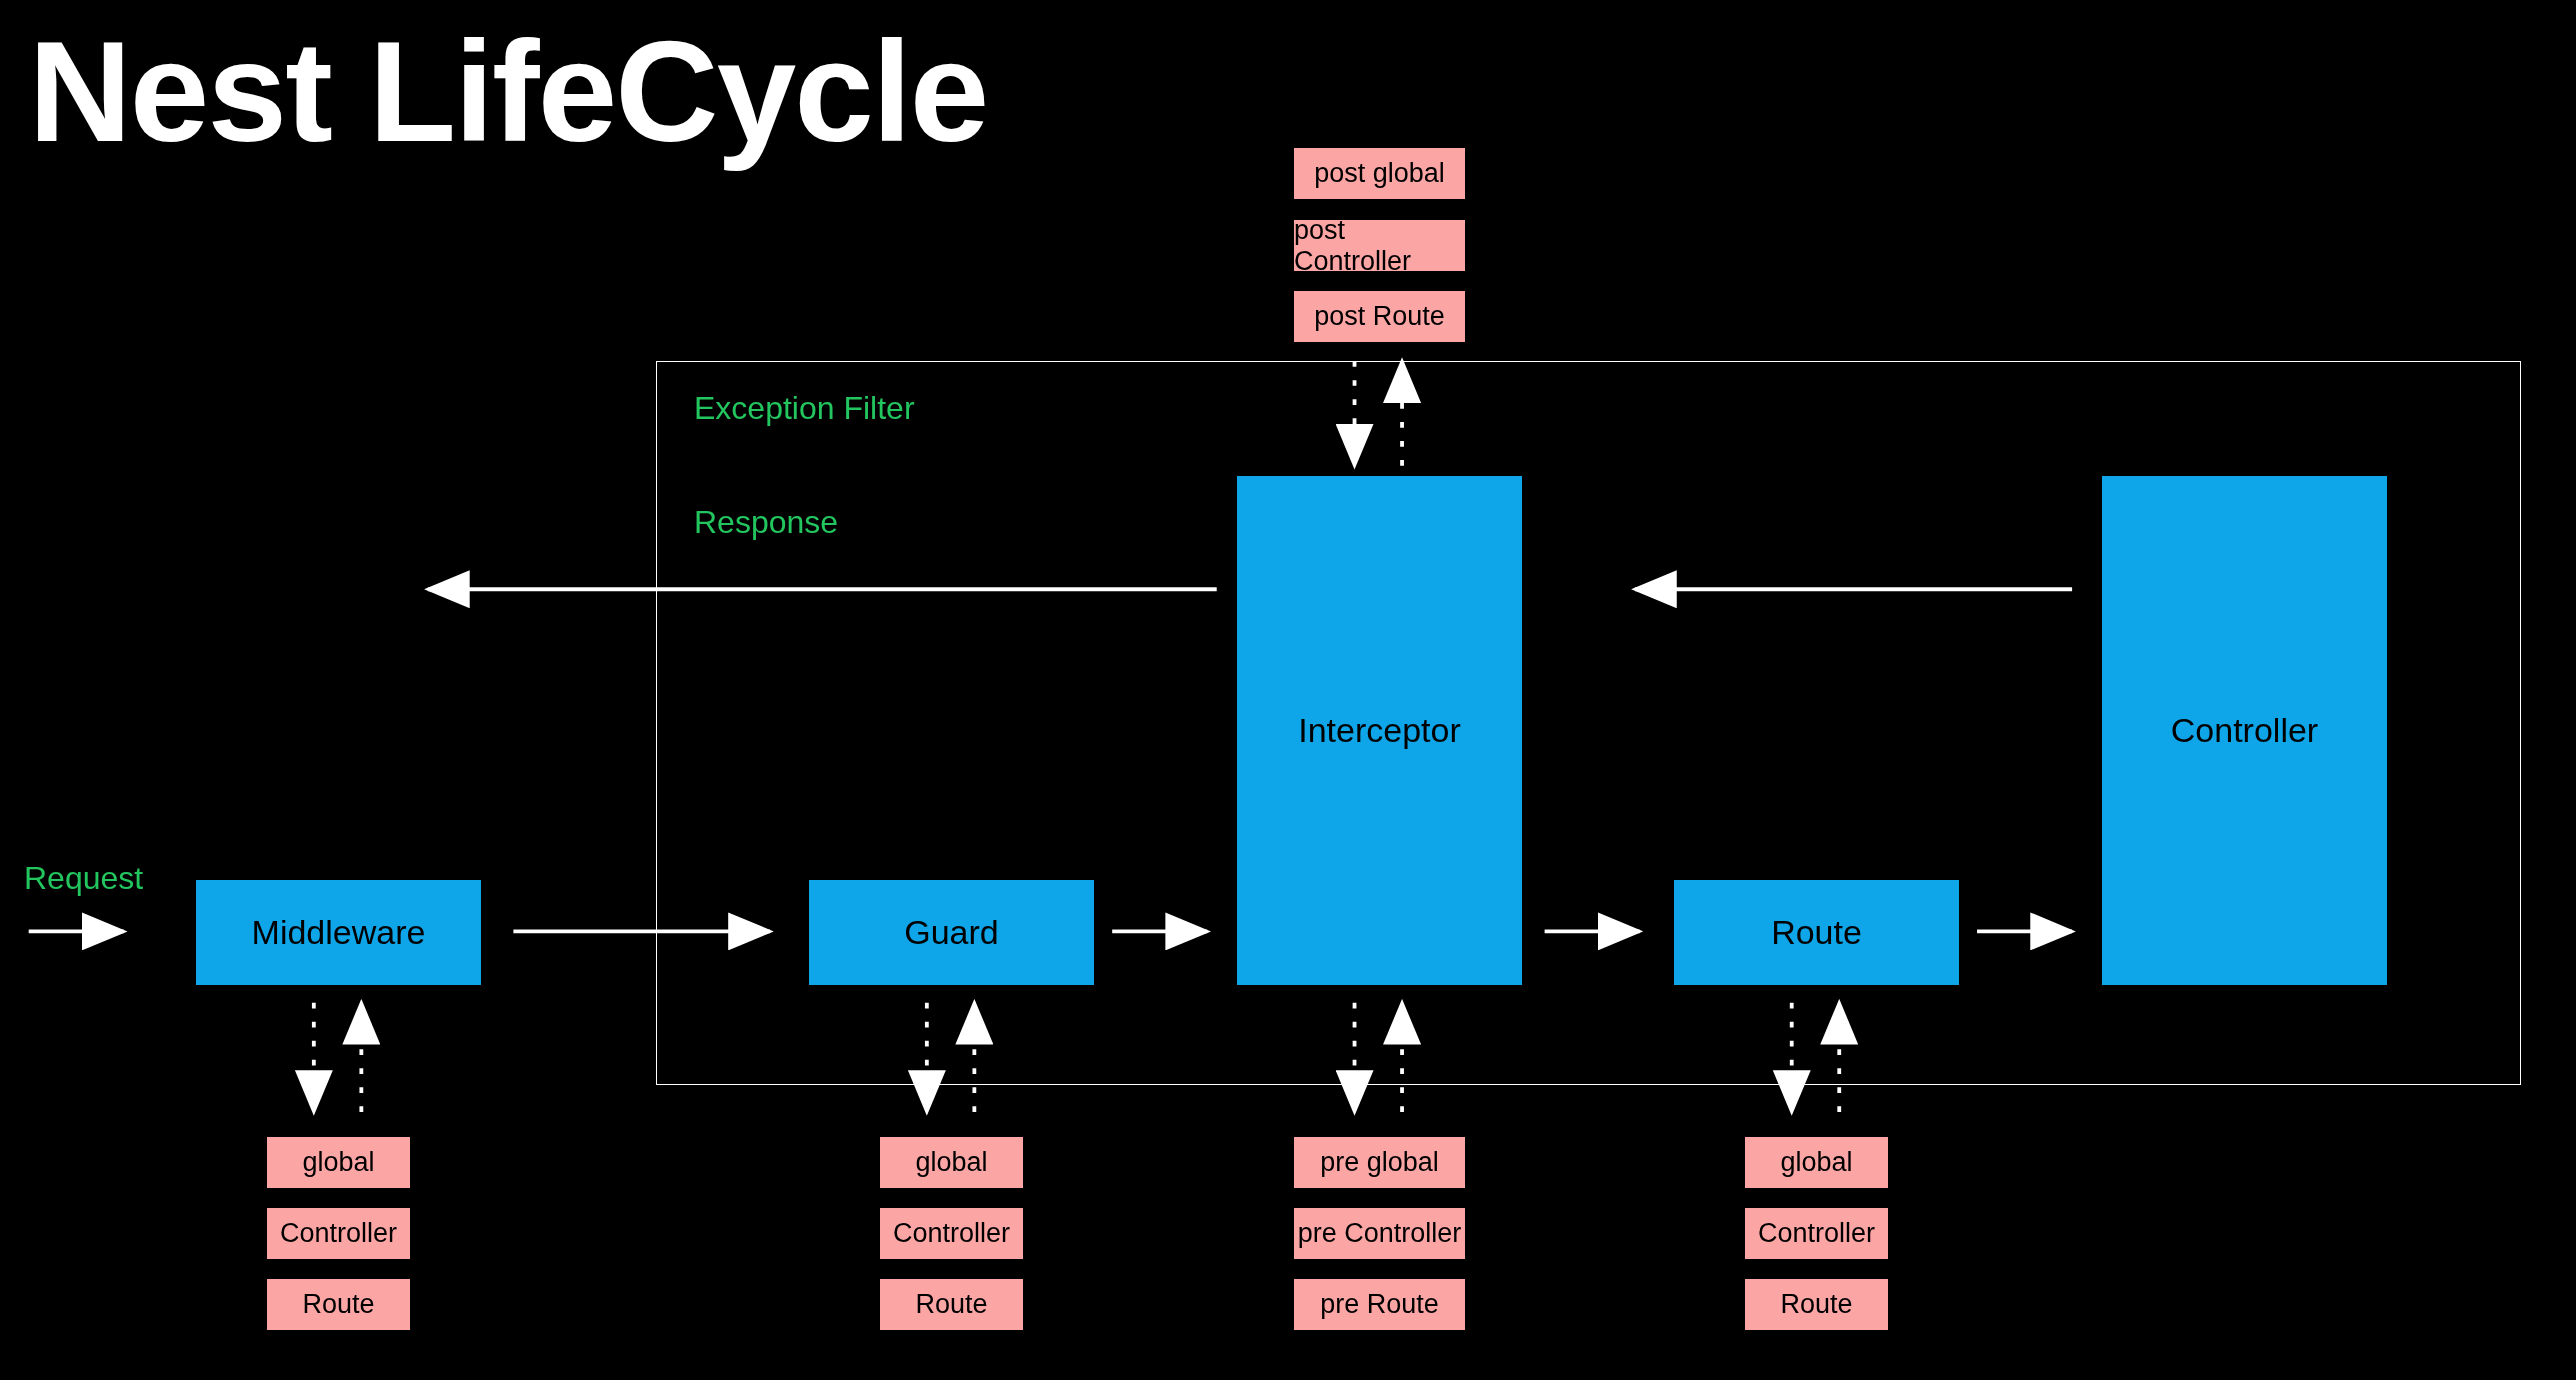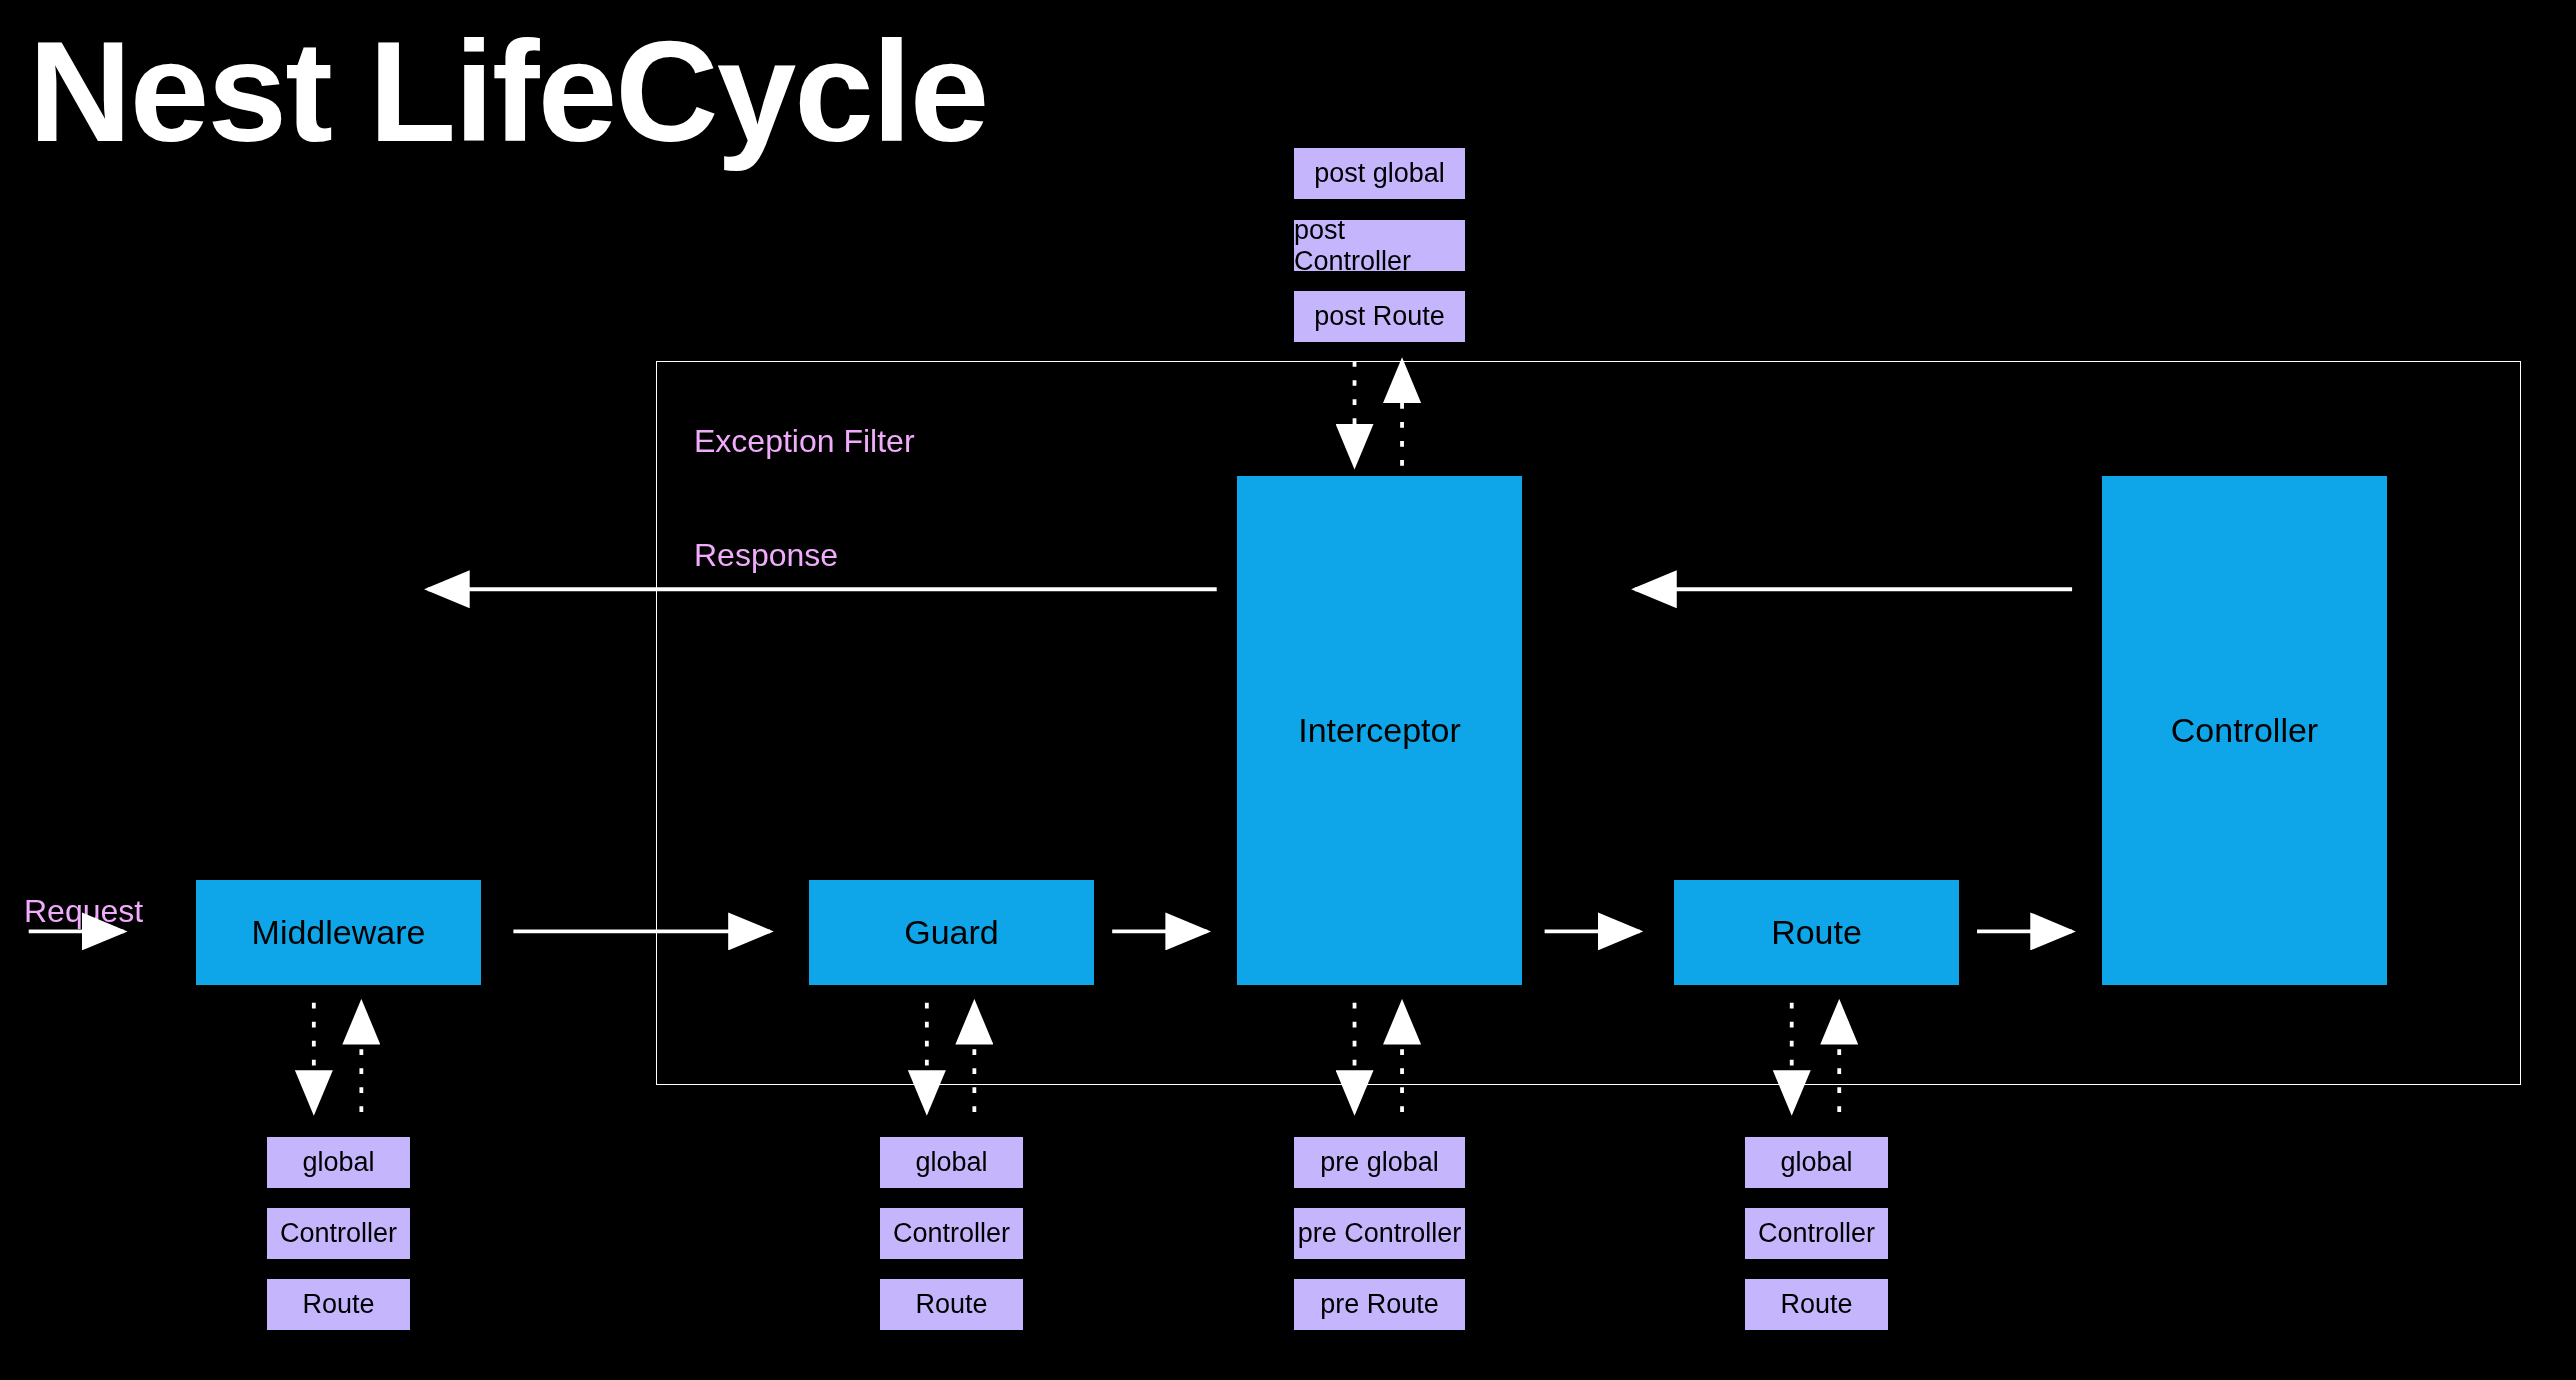--- a/index.html
+++ b/index.html
@@ -26,34 +26,33 @@
     background: #0ea5e9;
     color: #000;
     display: flex;
     align-items: center;
     justify-content: center;
     font-size: 34px;
     border: 1.9px solid #000;
   }
   .small-box {
     position: absolute;
-    background: #c4b5fd;
+    background: #fca5a5;
     color: #000;
     display: flex;
     align-items: center;
     justify-content: center;
     font-size: 27px;
     height: 51px;
     border: 1.9px solid #000;
   }
   .label {
     position: absolute;
-    color: #f0abfc;
+    color: #22c55e;
     font-size: 32px;
-    margin-top: 33px;
   }
   .container-box {
     position: absolute;
     border: 1.9px solid #fff;
     background: transparent;
   }
 </style>
 </head>
 <body>
 

